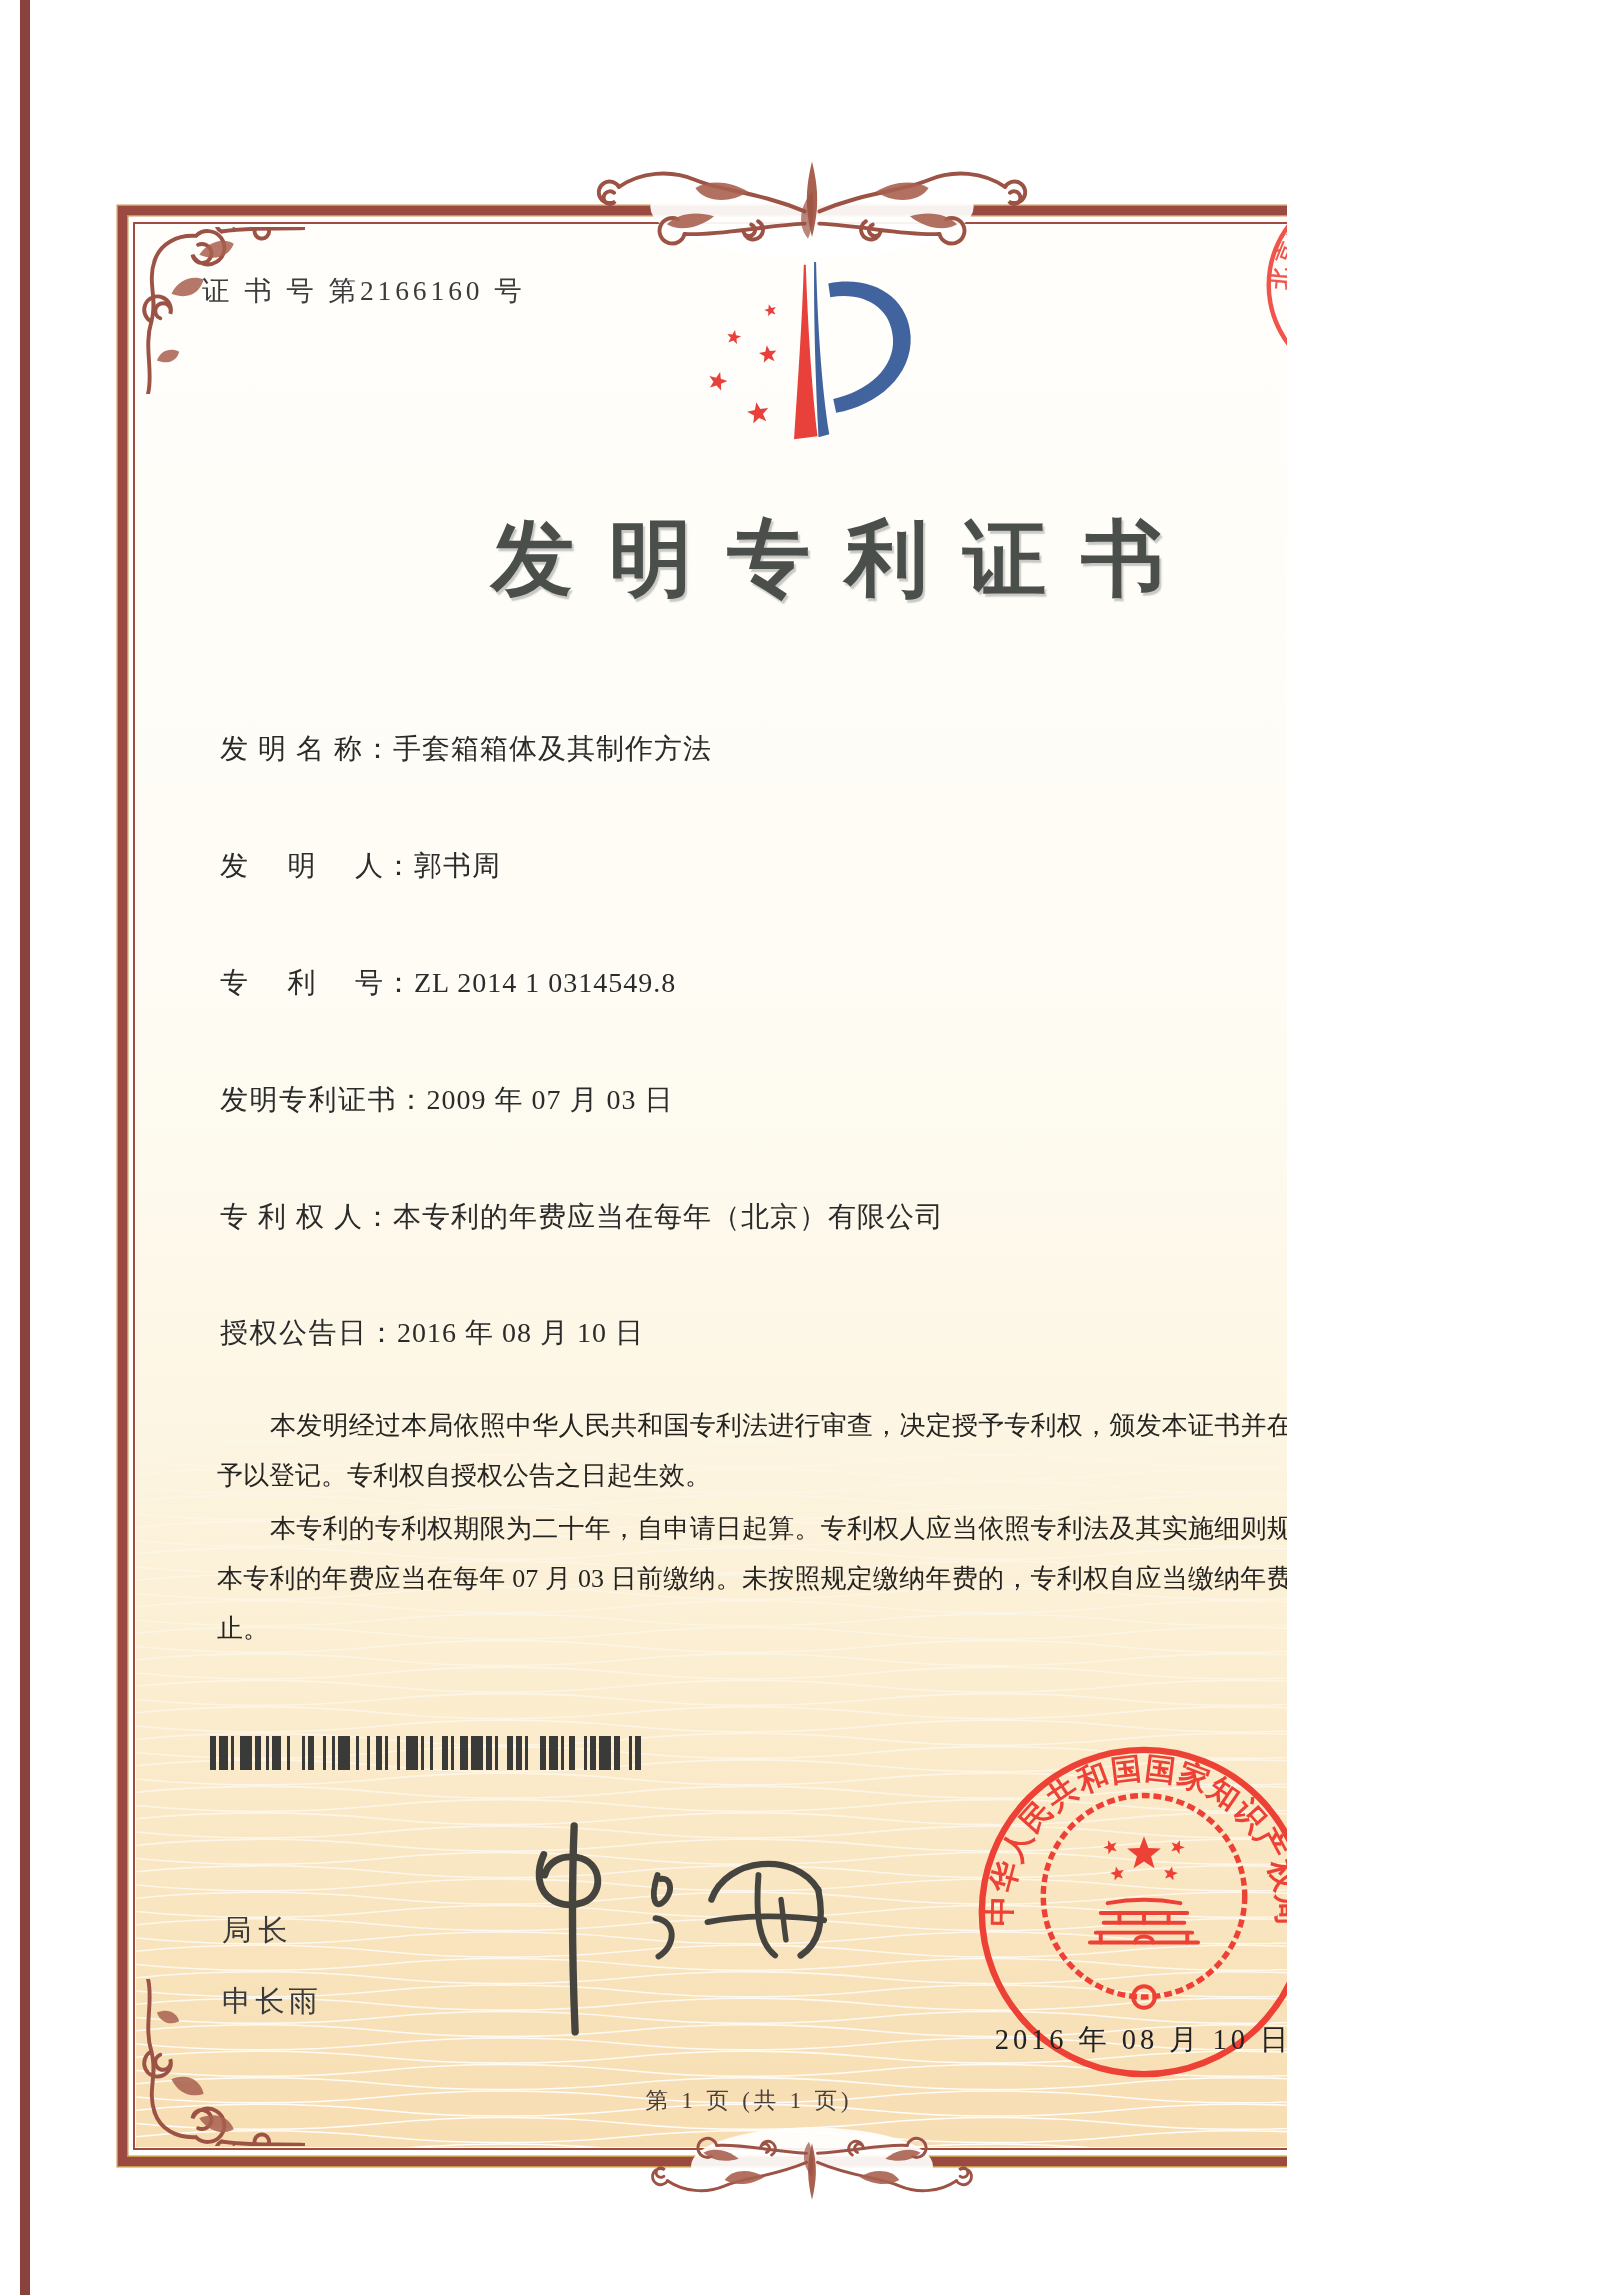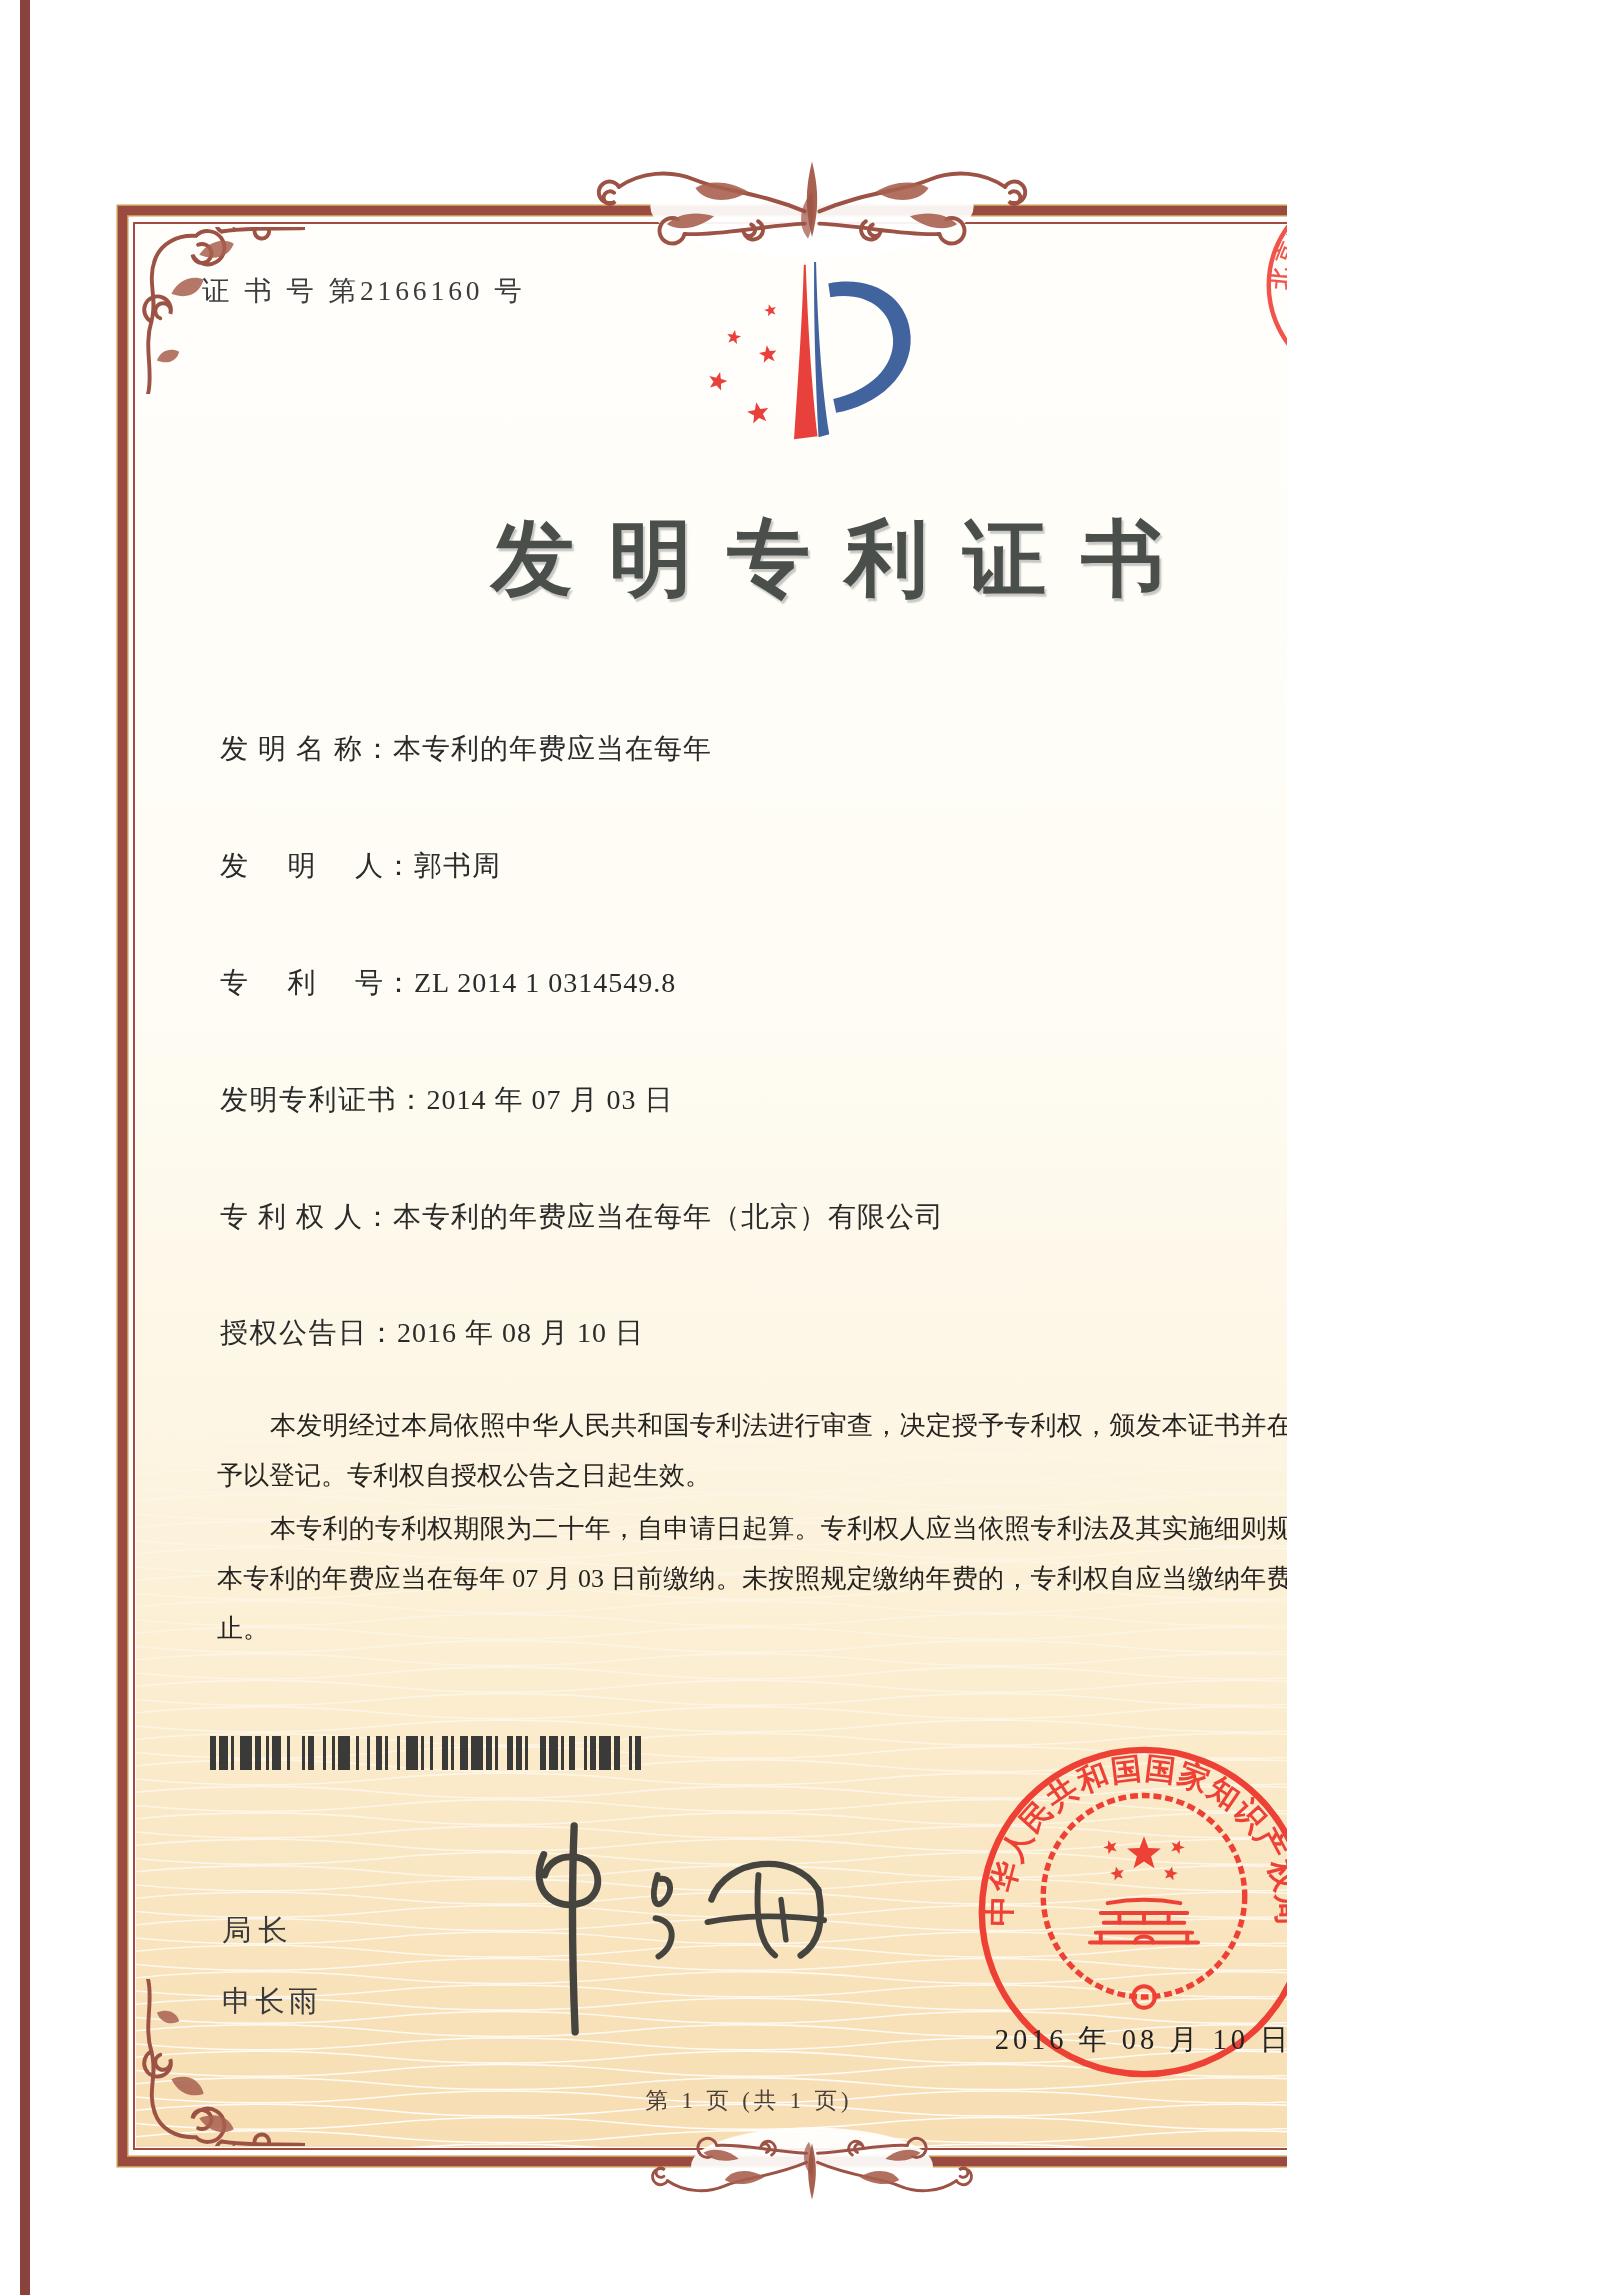--- a/index.html
+++ b/index.html
@@ -209,24 +209,24 @@
     </text>
     <text x="230" y="216" font-size="47" fill="#f0544b" letter-spacing="16" text-anchor="middle" font-weight="bold">印 花 税</text>
     <text x="230" y="288" font-size="47" fill="#f0544b" letter-spacing="6" text-anchor="middle" font-weight="bold">代扣专用章</text>
     <text font-size="44" fill="#f0544b" letter-spacing="6" font-weight="bold">
       <textPath href="#stamp-arc-bottom" startOffset="50%" text-anchor="middle">国家知识产权局</textPath>
     </text>
   </svg>
 
   <h1 class="abs" id="certificate-title" style="margin:16px;">发明专利证书</h1>
 
-  <div class="abs field-row" style="top:730px;"><span>发 明 名 称：</span><span class="val">本专利的年费应当在每年</span></div>
+  <div class="abs field-row" style="top:730px;"><span>发 明 名 称：</span><span class="val">手套箱箱体及其制作方法</span></div>
   <div class="abs field-row" style="top:847px;"><span>发　 明　 人：</span><span class="val">郭书周</span></div>
   <div class="abs field-row" style="top:964px;"><span>专　 利　 号：</span><span class="val">ZL 2014 1 0314549.8</span></div>
-  <div class="abs field-row" style="top:1081px;"><span>发明专利证书：</span><span class="val">2014 年 07 月 03 日</span></div>
+  <div class="abs field-row" style="top:1081px;"><span>发明专利证书：</span><span class="val">2009 年 07 月 03 日</span></div>
   <div class="abs field-row" style="top:1198px;"><span>专 利 权 人：</span><span class="val">本专利的年费应当在每年（北京）有限公司</span></div>
   <div class="abs field-row" style="top:1314px;"><span>授权公告日：</span><span class="val">2016 年 08 月 10 日</span></div>
 
   <div class="abs" id="body-text">
     <p>本发明经过本局依照中华人民共和国专利法进行审查，决定授予专利权，颁发本证书并在专利登记簿上予以登记。专利权自授权公告之日起生效。</p>
     <p>本专利的专利权期限为二十年，自申请日起算。专利权人应当依照专利法及其实施细则规定缴纳年费。本专利的年费应当在每年 07 月 03 日前缴纳。未按照规定缴纳年费的，专利权自应当缴纳年费期满之日起终止。</p>
   </div>
 
   <div class="abs" id="barcode">
       <div style="width: 6px; background: rgb(58, 58, 56);"></div>

